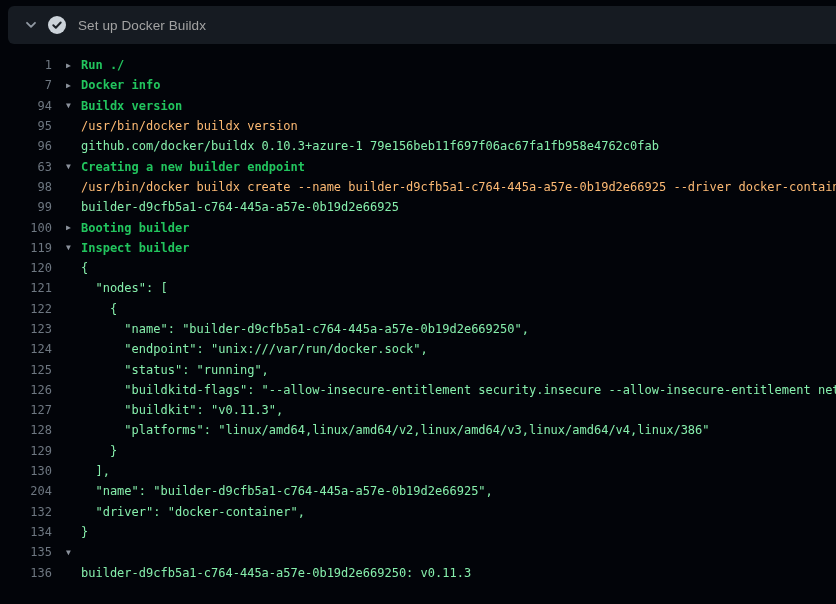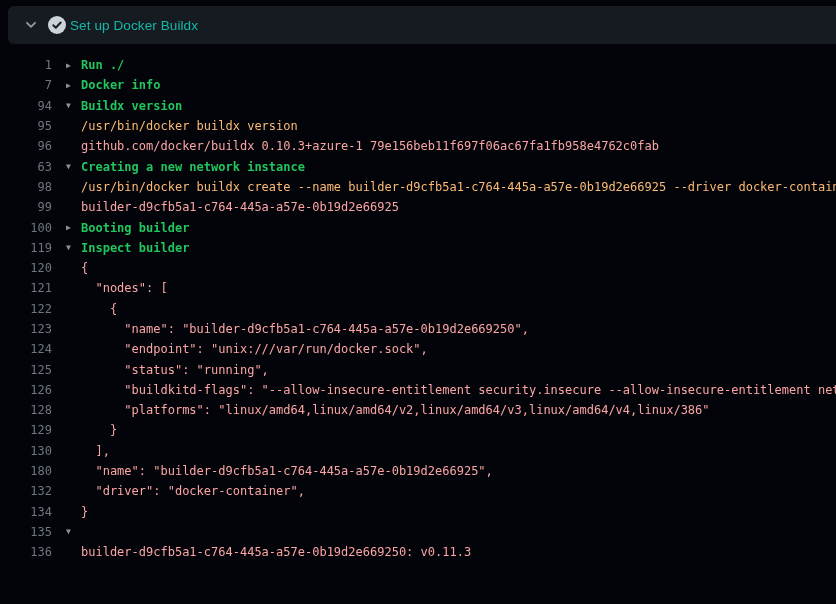--- a/index.html
+++ b/index.html
@@ -23,24 +23,24 @@
   .chev {
     width:26px; height:26px;
     display:flex; align-items:center; justify-content:center;
     flex:none;
   }
   .status-ico {
     width:18px; height:18px; flex:none;
     margin-left:4px;
   }
   .step-title {
-    color:#14b8a6;
+    color:#a3a3a3;
     font-size:13.5px;
     font-weight:500;
-    margin-left:4px;
+    margin-left:12px;
     letter-spacing:.1px;
     white-space:nowrap;
   }
   
   .log {
     position:absolute;
     left:0; top:55px; width:836px;
     font-family:"DejaVu Sans Mono","Liberation Mono",monospace;
     font-size:12px;
   }
@@ -65,21 +65,21 @@
     display:inline-block;
     transform:translateY(-0.5px);
   }
   .row .content {
     flex:1;
     overflow:hidden;
     white-space:pre;
   }
   .row.group .content  { color:#22c55e;font-weight:bold; }
   .row.group { cursor:pointer; }
-  .row.output .content { color:#fca5a5; }
+  .row.output .content { color:#86efac; }
   .row.command .content{ color:#fdba74; }
 </style>
 </head>
 <body>
 
 <div class="step-header">
   <span class="chev">
     <svg width="14" height="14" viewBox="0 0 14 14">
       <path d="M3 4.8 L7 8.8 L11 4.8" fill="none" stroke="#9199a3" stroke-width="1.8" stroke-linecap="round" stroke-linejoin="round"></path>
     </svg>
@@ -92,33 +92,34 @@
   </span>
   <span class="step-title">Set up Docker Buildx</span>
 </div>
 
 <div class="log" id="log">
     <div class="row group"><span class="num">1</span><span class="arrow">▶</span><span class="content">Run ./</span></div>
     <div class="row group"><span class="num">7</span><span class="arrow">▶</span><span class="content">Docker info</span></div>
     <div class="row group"><span class="num">94</span><span class="arrow">▼</span><span class="content">Buildx version</span></div>
     <div class="row command"><span class="num">95</span><span class="arrow"></span><span class="content">/usr/bin/docker buildx version</span></div>
     <div class="row output"><span class="num">96</span><span class="arrow"></span><span class="content">github.com/docker/buildx 0.10.3+azure-1 79e156beb11f697f06ac67fa1fb958e4762c0fab</span></div>
-    <div class="row group"><span class="num">63</span><span class="arrow">▼</span><span class="content">Creating a new network instance</span></div>
+    <div class="row group"><span class="num">63</span><span class="arrow">▼</span><span class="content">Creating a new builder endpoint</span></div>
     <div class="row command"><span class="num">98</span><span class="arrow"></span><span class="content">/usr/bin/docker buildx create --name builder-d9cfb5a1-c764-445a-a57e-0b19d2e66925 --driver docker-container</span></div>
     <div class="row output"><span class="num">99</span><span class="arrow"></span><span class="content">builder-d9cfb5a1-c764-445a-a57e-0b19d2e66925</span></div>
     <div class="row group"><span class="num">100</span><span class="arrow">▶</span><span class="content">Booting builder</span></div>
     <div class="row group"><span class="num">119</span><span class="arrow">▼</span><span class="content">Inspect builder</span></div>
     <div class="row output"><span class="num">120</span><span class="arrow"></span><span class="content">{</span></div>
     <div class="row output"><span class="num">121</span><span class="arrow"></span><span class="content">  "nodes": [</span></div>
     <div class="row output"><span class="num">122</span><span class="arrow"></span><span class="content">    {</span></div>
     <div class="row output"><span class="num">123</span><span class="arrow"></span><span class="content">      "name": "builder-d9cfb5a1-c764-445a-a57e-0b19d2e669250",</span></div>
     <div class="row output"><span class="num">124</span><span class="arrow"></span><span class="content">      "endpoint": "unix:///var/run/docker.sock",</span></div>
     <div class="row output"><span class="num">125</span><span class="arrow"></span><span class="content">      "status": "running",</span></div>
     <div class="row output"><span class="num">126</span><span class="arrow"></span><span class="content">      "buildkitd-flags": "--allow-insecure-entitlement security.insecure --allow-insecure-entitlement network.host",</span></div>
+    <div class="row output"><span class="num">127</span><span class="arrow"></span><span class="content">      "buildkit": "v0.11.3",</span></div>
     <div class="row output"><span class="num">128</span><span class="arrow"></span><span class="content">      "platforms": "linux/amd64,linux/amd64/v2,linux/amd64/v3,linux/amd64/v4,linux/386"</span></div>
     <div class="row output"><span class="num">129</span><span class="arrow"></span><span class="content">    }</span></div>
     <div class="row output"><span class="num">130</span><span class="arrow"></span><span class="content">  ],</span></div>
-    <div class="row output"><span class="num">180</span><span class="arrow"></span><span class="content">  "name": "builder-d9cfb5a1-c764-445a-a57e-0b19d2e66925",</span></div>
+    <div class="row output"><span class="num">204</span><span class="arrow"></span><span class="content">  "name": "builder-d9cfb5a1-c764-445a-a57e-0b19d2e66925",</span></div>
     <div class="row output"><span class="num">132</span><span class="arrow"></span><span class="content">  "driver": "docker-container",</span></div>
     <div class="row output"><span class="num">134</span><span class="arrow"></span><span class="content">}</span></div>
     <div class="row group"><span class="num">135</span><span class="arrow">▼</span></div>
     <div class="row output"><span class="num">136</span><span class="arrow"></span><span class="content">builder-d9cfb5a1-c764-445a-a57e-0b19d2e669250: v0.11.3</span></div>
   </div>
 
 </body></html>

